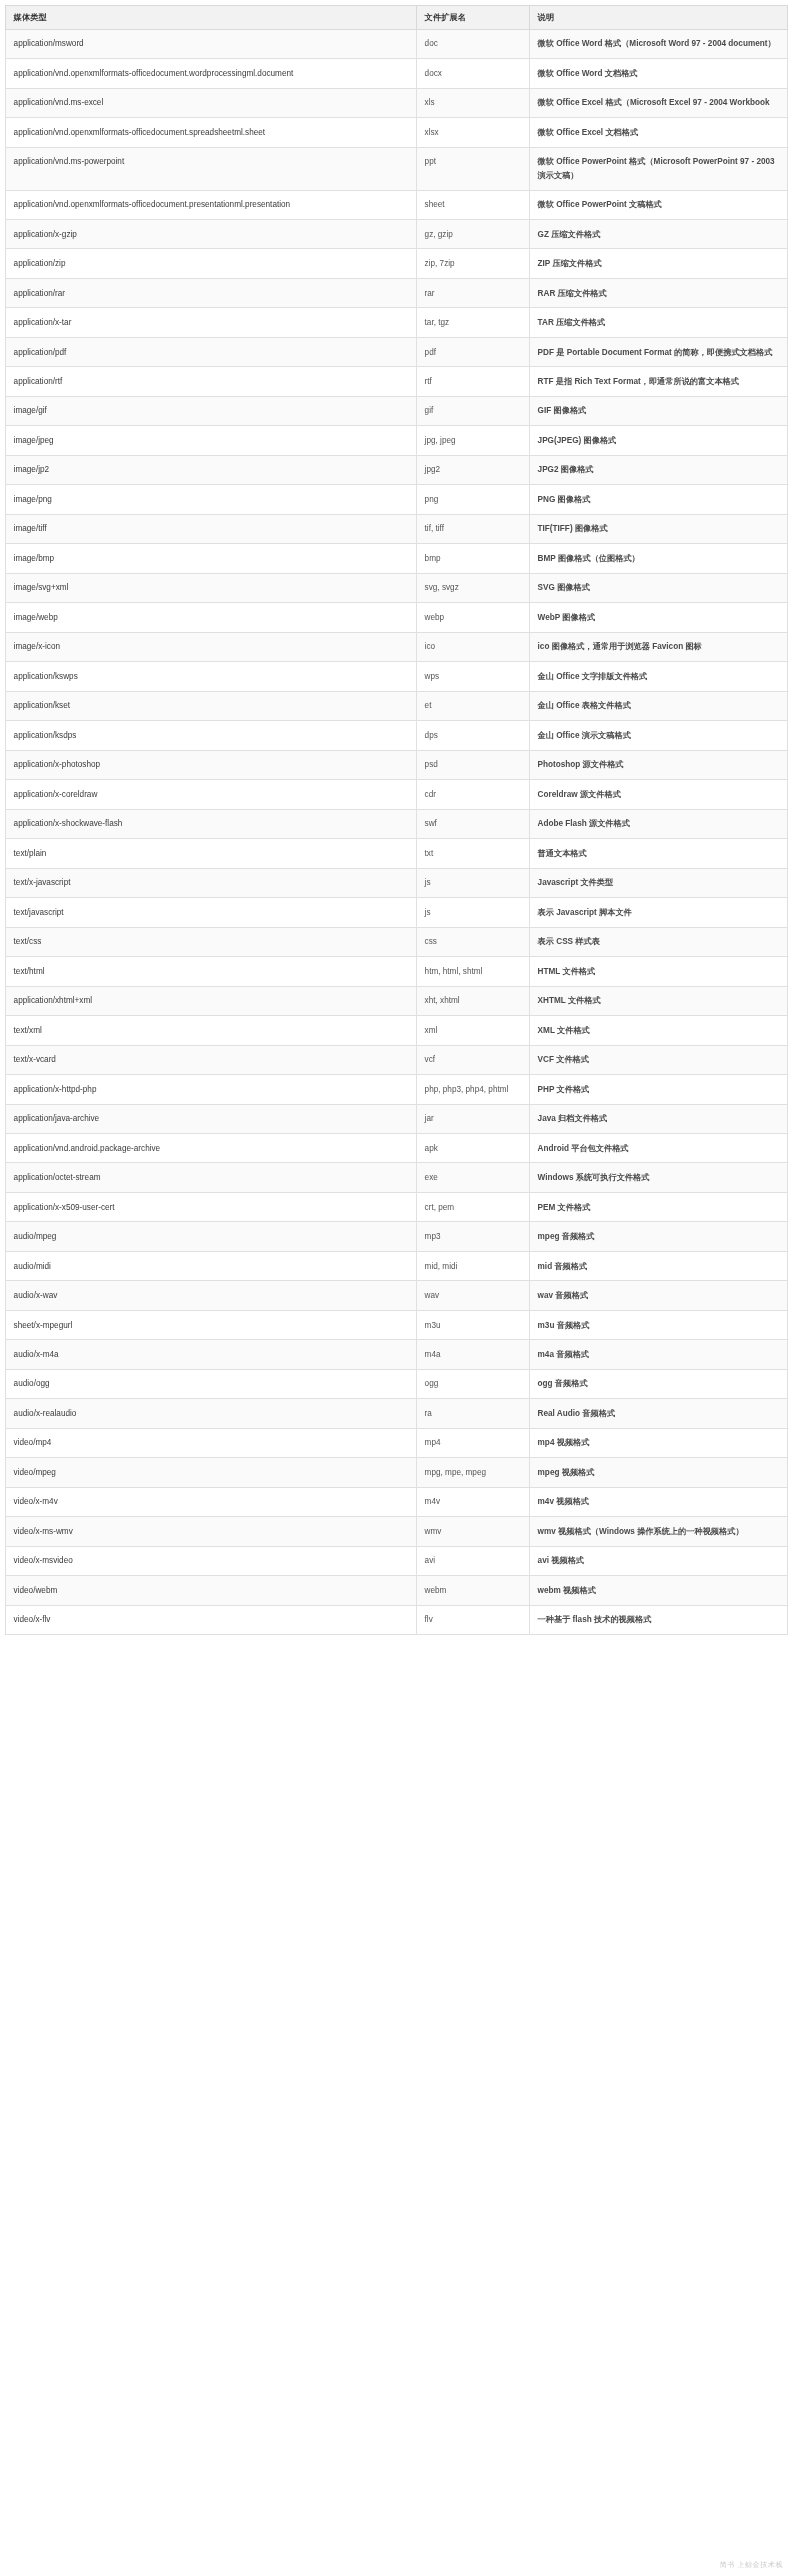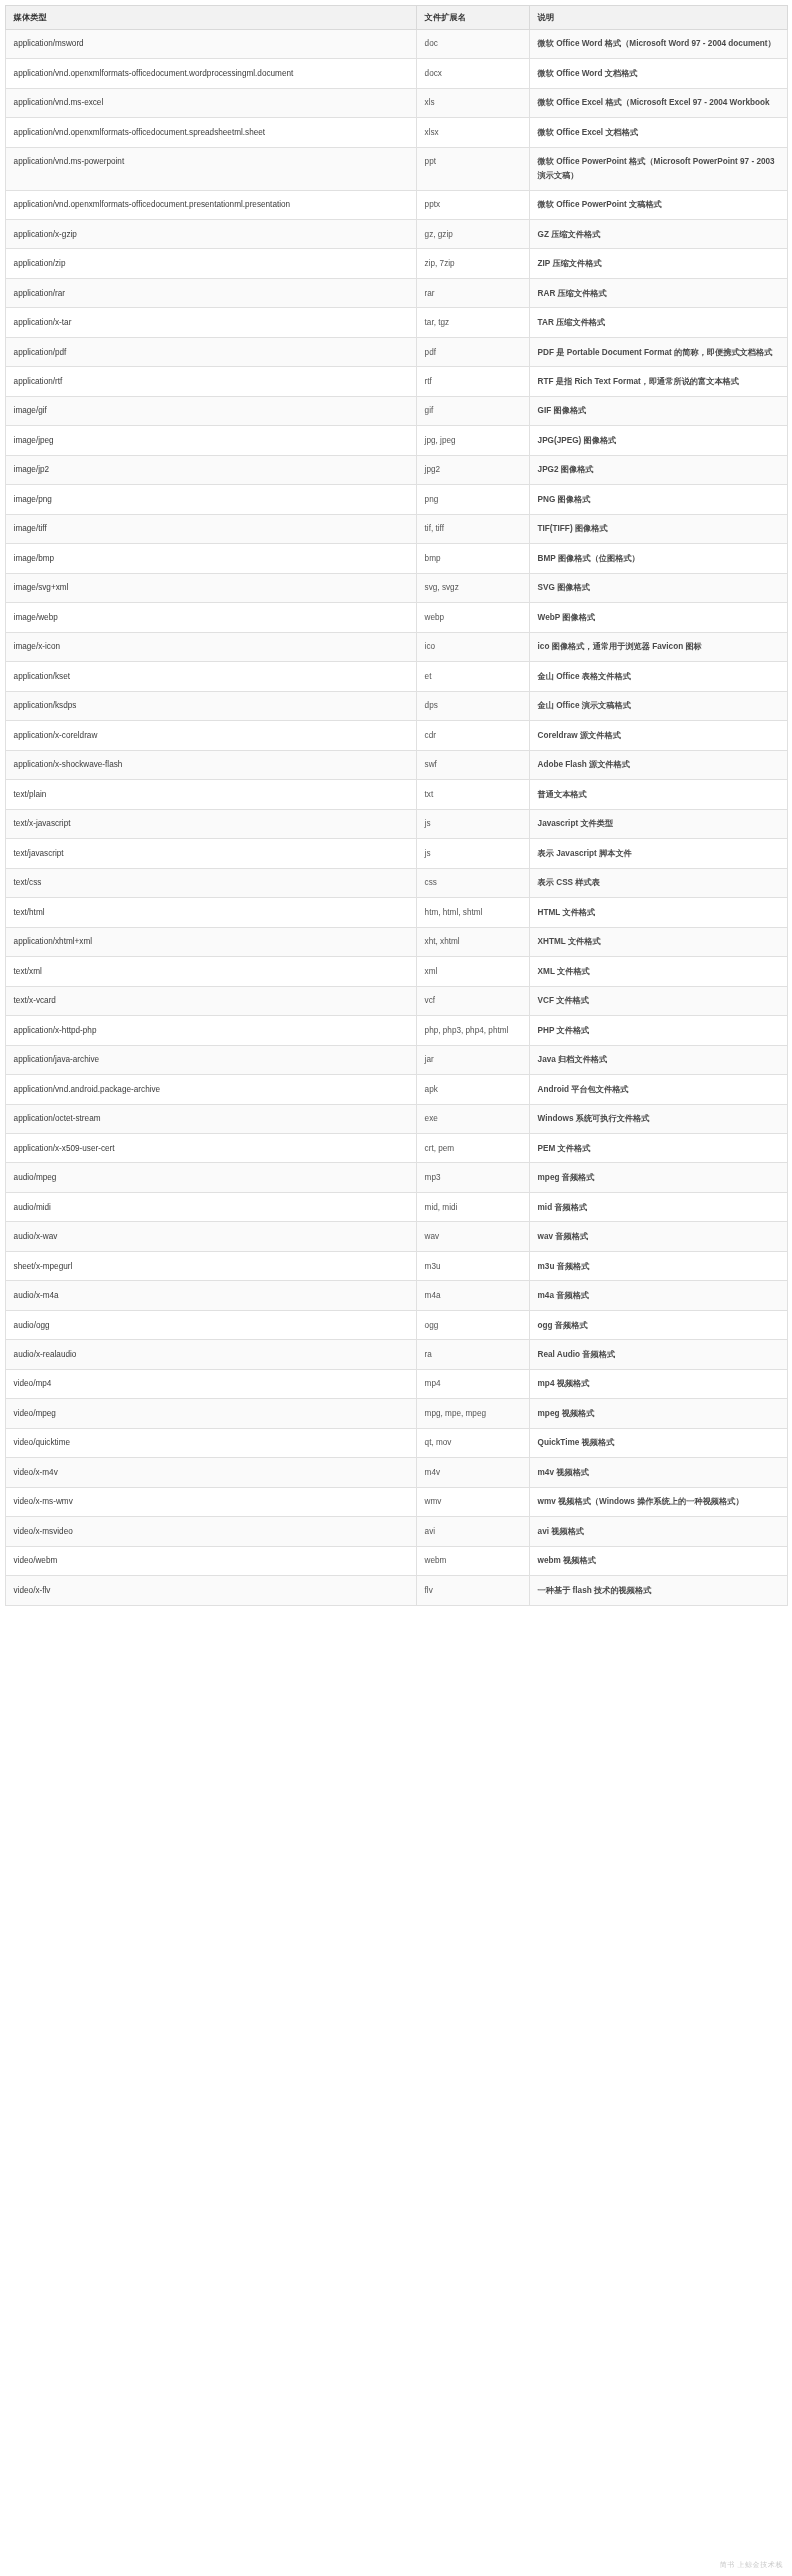--- a/index.html
+++ b/index.html
@@ -110,21 +110,21 @@
           <td class="col-ext">xlsx</td>
           <td class="col-desc">微软 Office Excel 文档格式</td>
         </tr>
         <tr>
           <td class="col-type">application/vnd.ms-powerpoint</td>
           <td class="col-ext">ppt</td>
           <td class="col-desc">微软 Office PowerPoint 格式（Microsoft PowerPoint 97 - 2003 演示文稿）</td>
         </tr>
         <tr>
           <td class="col-type">application/vnd.openxmlformats-officedocument.presentationml.presentation</td>
-          <td class="col-ext">pptx</td>
+          <td class="col-ext">sheet</td>
           <td class="col-desc">微软 Office PowerPoint 文稿格式</td>
         </tr>
         <tr>
           <td class="col-type">application/x-gzip</td>
           <td class="col-ext">gz, gzip</td>
           <td class="col-desc">GZ 压缩文件格式</td>
         </tr>
         <tr>
           <td class="col-type">application/zip</td>
           <td class="col-ext">zip, 7zip</td>
@@ -189,30 +189,40 @@
           <td class="col-type">image/webp</td>
           <td class="col-ext">webp</td>
           <td class="col-desc">WebP 图像格式</td>
         </tr>
         <tr>
           <td class="col-type">image/x-icon</td>
           <td class="col-ext">ico</td>
           <td class="col-desc">ico 图像格式，通常用于浏览器 Favicon 图标</td>
         </tr>
         <tr>
+          <td class="col-type">application/kswps</td>
+          <td class="col-ext">wps</td>
+          <td class="col-desc">金山 Office 文字排版文件格式</td>
+        </tr>
+        <tr>
           <td class="col-type">application/kset</td>
           <td class="col-ext">et</td>
           <td class="col-desc">金山 Office 表格文件格式</td>
         </tr>
         <tr>
           <td class="col-type">application/ksdps</td>
           <td class="col-ext">dps</td>
           <td class="col-desc">金山 Office 演示文稿格式</td>
         </tr>
         <tr>
+          <td class="col-type">application/x-photoshop</td>
+          <td class="col-ext">psd</td>
+          <td class="col-desc">Photoshop 源文件格式</td>
+        </tr>
+        <tr>
           <td class="col-type">application/x-coreldraw</td>
           <td class="col-ext">cdr</td>
           <td class="col-desc">Coreldraw 源文件格式</td>
         </tr>
         <tr>
           <td class="col-type">application/x-shockwave-flash</td>
           <td class="col-ext">swf</td>
           <td class="col-desc">Adobe Flash 源文件格式</td>
         </tr>
         <tr>
@@ -319,25 +329,20 @@
           <td class="col-type">video/mp4</td>
           <td class="col-ext">mp4</td>
           <td class="col-desc">mp4 视频格式</td>
         </tr>
         <tr>
           <td class="col-type">video/mpeg</td>
           <td class="col-ext">mpg, mpe, mpeg</td>
           <td class="col-desc">mpeg 视频格式</td>
         </tr>
         <tr>
-          <td class="col-type">video/quicktime</td>
-          <td class="col-ext">qt, mov</td>
-          <td class="col-desc">QuickTime 视频格式</td>
-        </tr>
-        <tr>
           <td class="col-type">video/x-m4v</td>
           <td class="col-ext">m4v</td>
           <td class="col-desc">m4v 视频格式</td>
         </tr>
         <tr>
           <td class="col-type">video/x-ms-wmv</td>
           <td class="col-ext">wmv</td>
           <td class="col-desc">wmv 视频格式（Windows 操作系统上的一种视频格式）</td>
         </tr>
         <tr>

